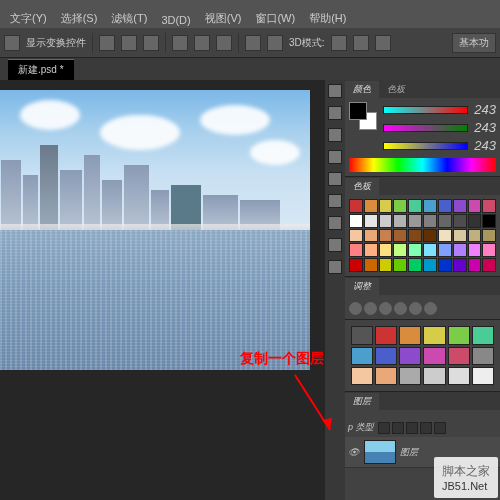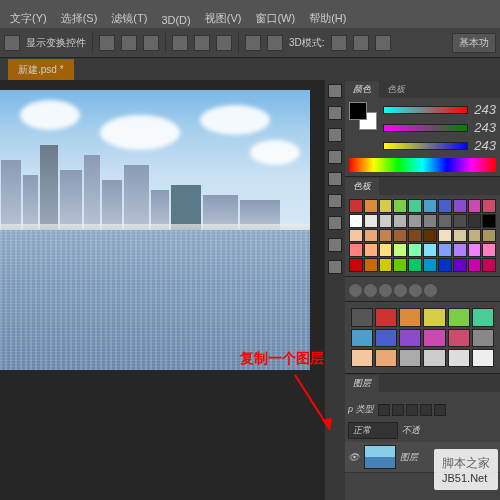--- a/index.html
+++ b/index.html
@@ -5,21 +5,21 @@
 * { margin: 0; padding: 0; box-sizing: border-box; font-family: "Microsoft YaHei", sans-serif; }
 body { background: #535353; width: 500px; height: 500px; overflow: hidden; color: #ccc; font-size: 10px; }
 .menubar { background: #535353; height: 28px; display: flex; align-items: flex-end; padding: 0 4px; gap: 2px; }
 .menu-item { padding: 2px 6px; font-size: 11px; cursor: pointer; }
 .options-bar { background: #424242; height: 30px; display: flex; align-items: center; padding: 0 4px; gap: 6px; border-bottom: 1px solid #222; }
 .opt-icon { width: 16px; height: 16px; background: #666; border: 1px solid #333; }
 .opt-divider { width: 1px; height: 20px; background: #333; }
 .opt-label { font-size: 10px; color: #ccc; }
 .opt-right { margin-left: auto; padding: 2px 6px; background: #555; border: 1px solid #333; font-size: 10px; }
 .tab-bar { background: #3a3a3a; height: 22px; display: flex; align-items: center; padding: 0 8px; }
-.tab { background: #a16207; padding: 3px 10px; font-size: 10px; border-top: 1px solid #666; }
+.tab { background: #000000; padding: 3px 10px; font-size: 10px; border-top: 1px solid #666; }
 .main { display: flex; height: 428px; }
 .canvas-area { flex: 1; background: #262626; display: flex; align-items: flex-start; justify-content: flex-start; padding: 10px 0 0 0; position: relative; }
 .canvas-img { width: 310px; height: 280px; position: relative; overflow: hidden; }
 .sky { position: absolute; top: 0; left: 0; right: 0; height: 50%; background: linear-gradient(to bottom, #7bb8e8 0%, #a8d0ed 30%, #c8e0f2 60%, #d8e8f5 100%); }
 .cloud { position: absolute; background: #fff; border-radius: 50%; opacity: 0.9; filter: blur(2px); }
 .c1 { width: 60px; height: 30px; top: 10px; left: 20px; }
 .c2 { width: 80px; height: 35px; top: 25px; left: 100px; }
 .c3 { width: 70px; height: 30px; top: 15px; left: 200px; }
 .c4 { width: 50px; height: 25px; top: 50px; left: 250px; }
 .buildings { position: absolute; bottom: 50%; left: 0; right: 0; height: 35%; display: flex; align-items: flex-end; }
@@ -61,21 +61,21 @@
 .lc-row2 { display: flex; gap: 4px; align-items: center; width: 100%; margin-top: 2px; }
 .lc-icons2 { display: flex; gap: 2px; margin-top: 3px; }
 .lc-ico2 { width: 13px; height: 13px; border-radius: 50%; border: 1px solid #666; }
 .layer-row { display: flex; align-items: center; padding: 3px; gap: 4px; background: #4a4a4a; border-bottom: 1px solid #333; }
 .layer-eye { width: 12px; height: 12px; }
 .layer-eye::before { content: '👁'; font-size: 9px; }
 .layer-thumb { width: 32px; height: 24px; background: linear-gradient(to bottom, #87ceeb 50%, #4682b4 50%); border: 1px solid #222; }
 .layer-name { font-size: 9px; }
 .annotation { position: absolute; color: #ff0000; font-size: 14px; font-weight: bold; pointer-events: none; }
 .arrow { position: absolute; pointer-events: none; }
-.watermark { position: absolute; bottom: 10px; right: 2px; color: #888; font-size: 11px; background: rgba(255,255,255,0.85); padding: 6px 8px; border-radius: 2px; text-align: left; pointer-events: none; }
+.watermark { position: absolute; bottom: 2px; right: 2px; color: #888; font-size: 11px; background: rgba(255,255,255,0.85); padding: 6px 8px; border-radius: 2px; text-align: left; pointer-events: none; }
 .wm-top { color: #666; font-size: 12px; }
 .wm-bot { color: #333; font-size: 11px; }
 </style>
 </head>
 <body>
 
 <div class="menubar">
   <span class="menu-item">文字(Y)</span>
   <span class="menu-item">选择(S)</span>
   <span class="menu-item">滤镜(T)</span>
@@ -240,20 +240,23 @@
               <div class="sw" style="background: rgb(0, 153, 204);"></div>
               <div class="sw" style="background: rgb(0, 51, 204);"></div>
               <div class="sw" style="background: rgb(102, 0, 204);"></div>
               <div class="sw" style="background: rgb(204, 0, 170);"></div>
               <div class="sw" style="background: rgb(204, 0, 85);"></div>
             </div>
         </div>
       </div>
 
       <div class="panel">
+        <div class="panel-tabs">
+            <div class="ptab active">调整</div>
+          </div>
         <div class="panel-body">
           <div class="lc-icons2">
             <div class="lc-ico2" style="background:#666"></div>
             <div class="lc-ico2" style="background:#666"></div>
             <div class="lc-ico2" style="background:#666"></div>
             <div class="lc-ico2" style="background:#666"></div>
             <div class="lc-ico2" style="background:#666"></div>
             <div class="lc-ico2" style="background:#666"></div>
           </div>
         </div>
@@ -291,24 +294,20 @@
         <div class="layers-body">
           <div class="layer-controls">
             <span>p 类型</span>
             <div class="lc-icons">
               <div class="lc-ico"></div>
               <div class="lc-ico"></div>
               <div class="lc-ico"></div>
               <div class="lc-ico"></div>
               <div class="lc-ico"></div>
             </div>
-            <div class="lc-row2">
-              <div class="lc-select">正常</div>
-              <span>不透</span>
-            </div>
           </div>
           <div class="layer-row">
             <div class="layer-eye"></div>
             <div class="layer-thumb"></div>
             <span class="layer-name">图层</span>
           </div>
         </div>
       </div>
 
     </div>

